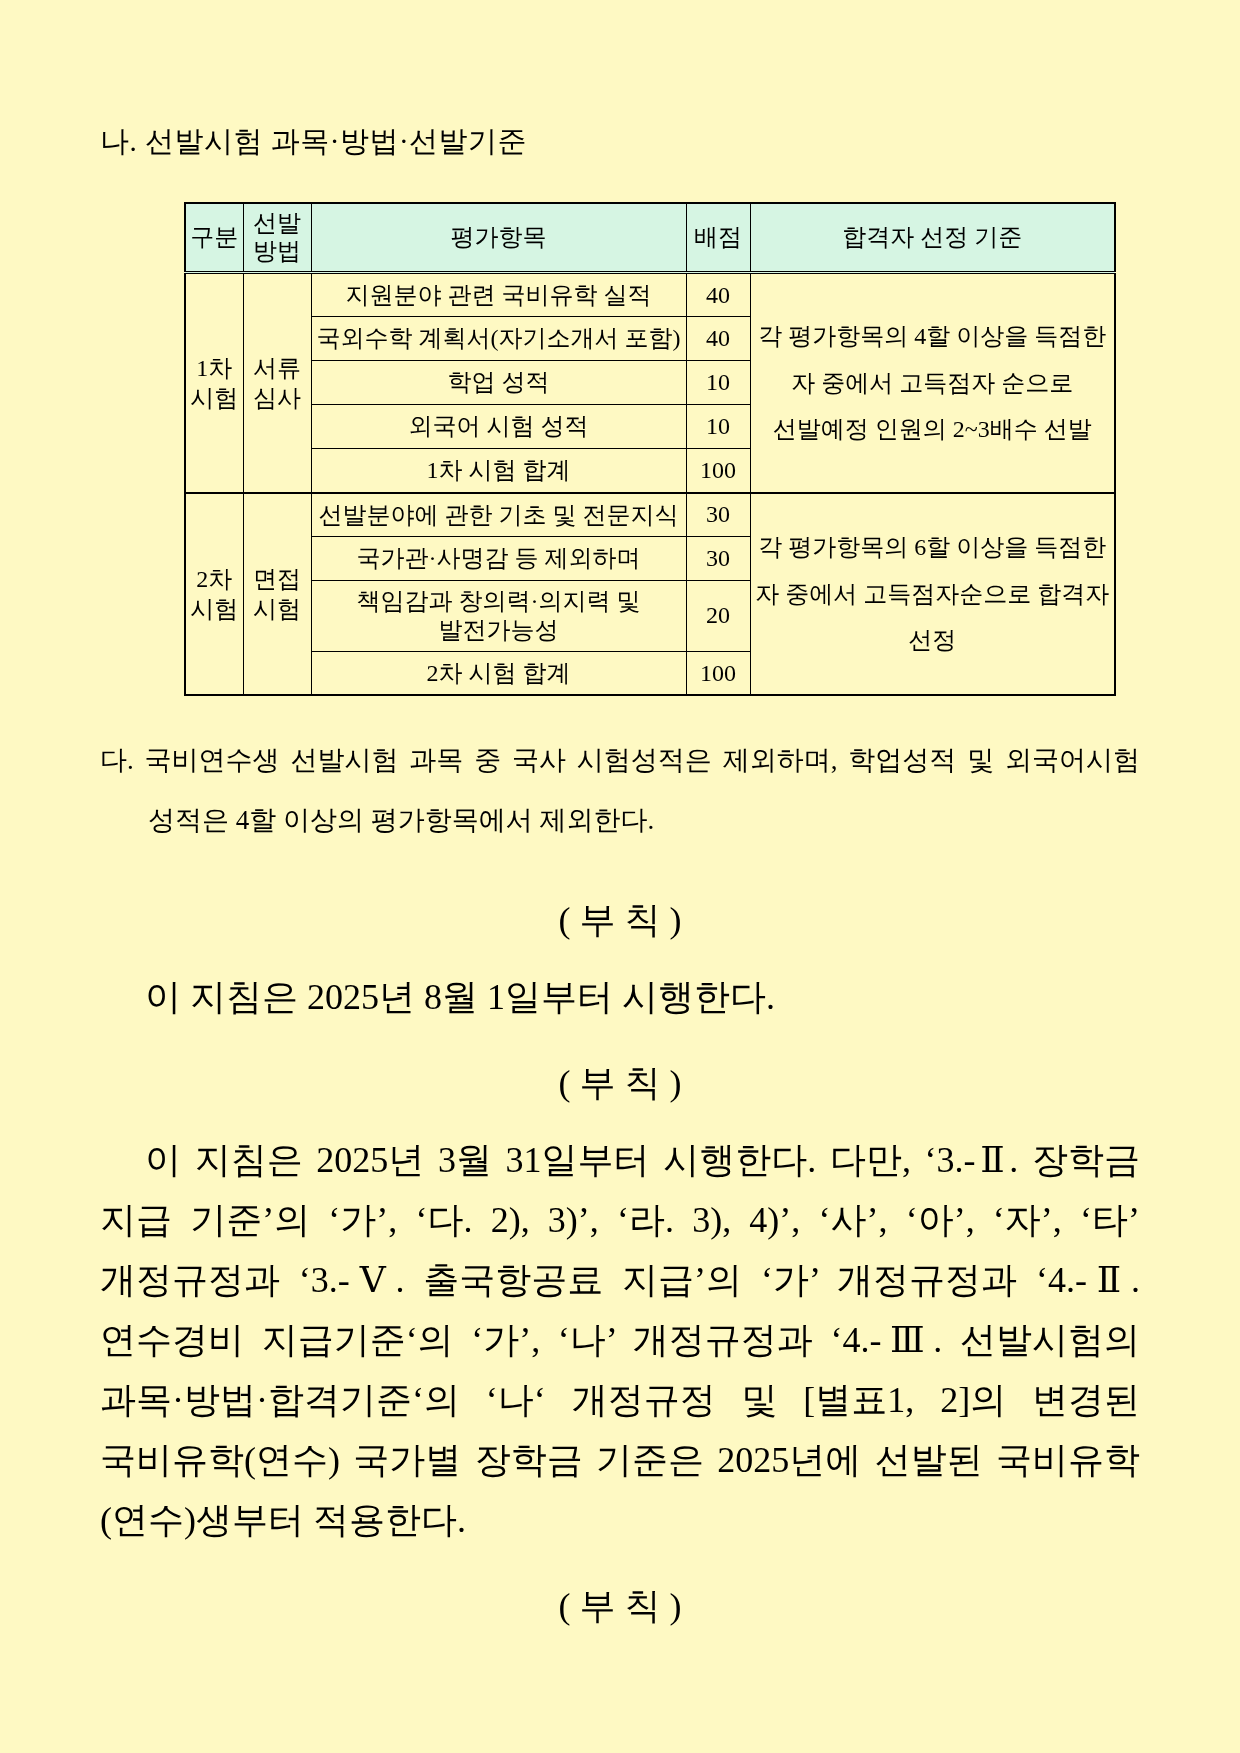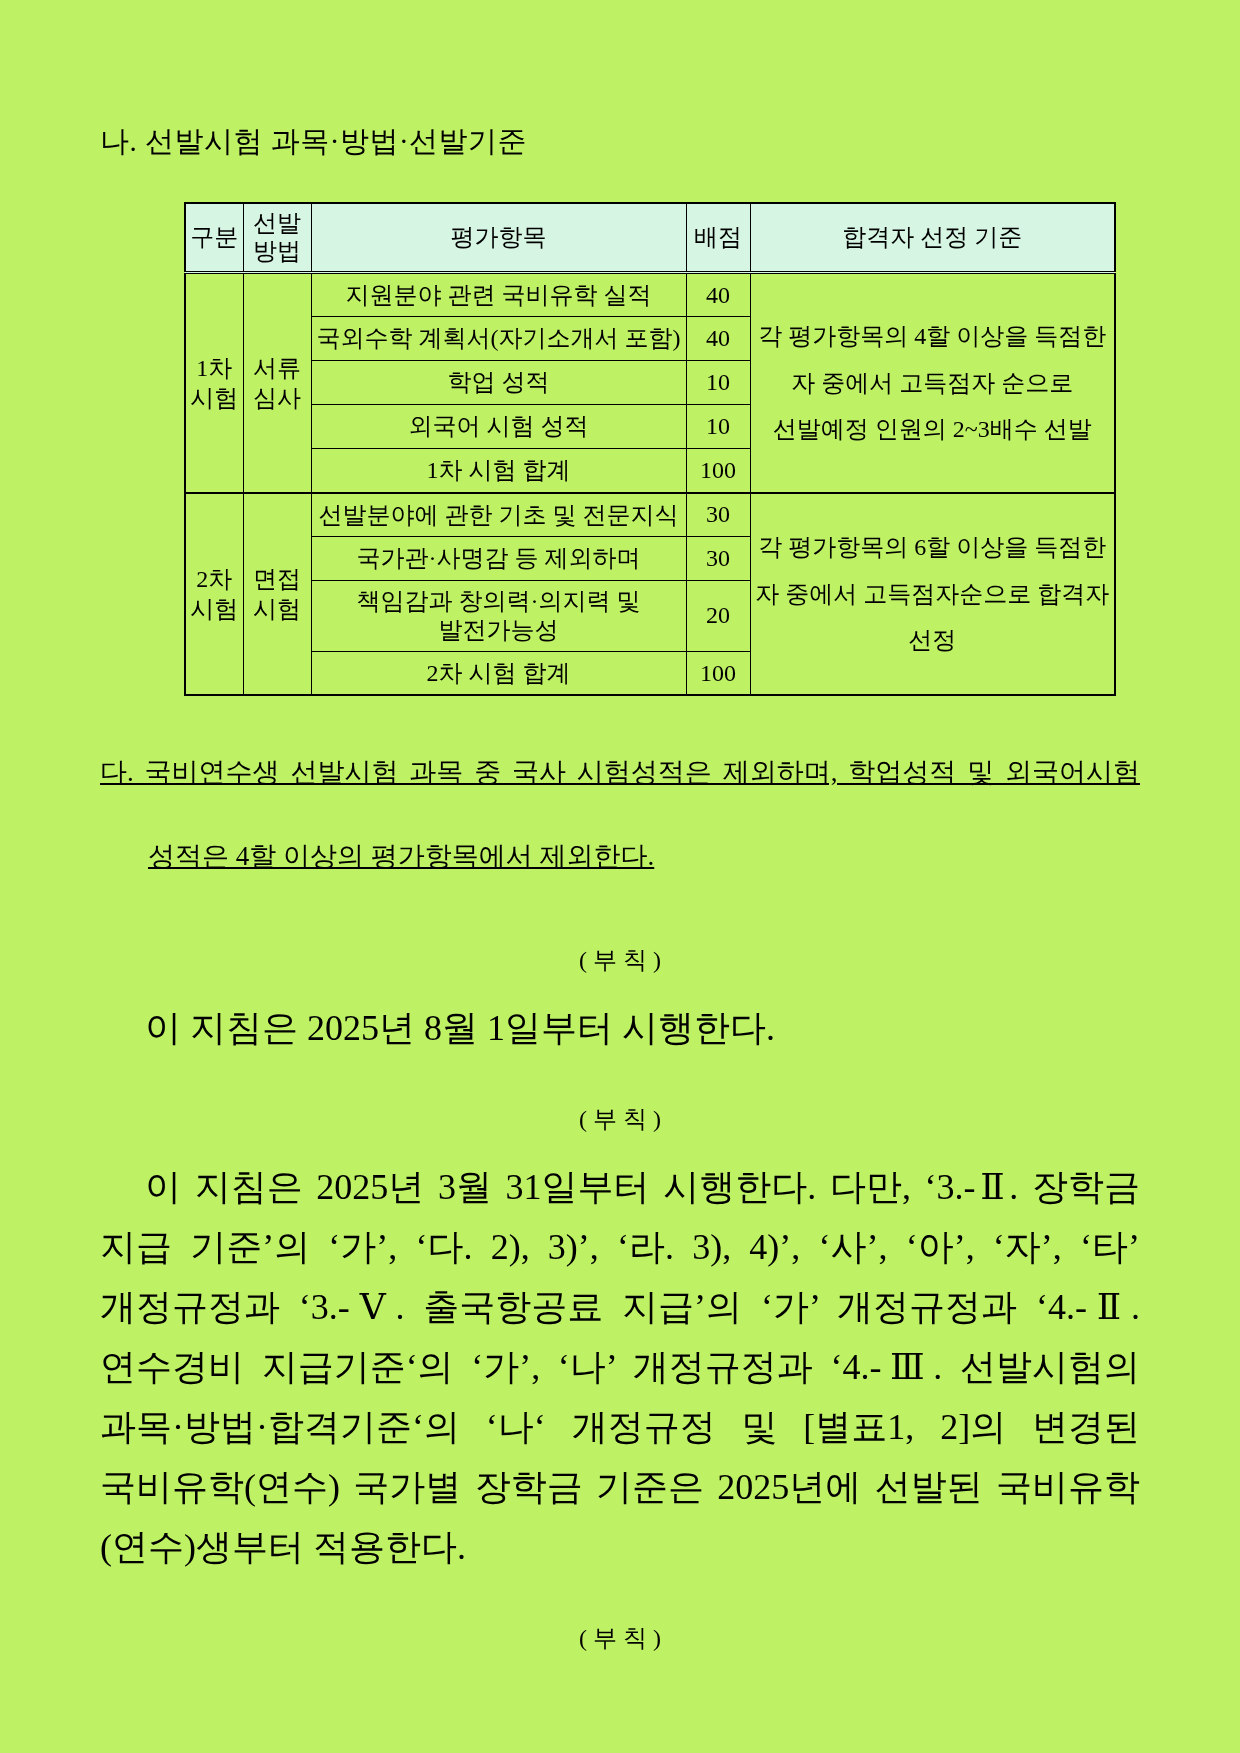--- a/index.html
+++ b/index.html
@@ -2,21 +2,21 @@
 <html lang="ko"><head>
 <meta charset="utf-8">
 <style>
   * { margin: 0; padding: 0; box-sizing: border-box; }
   html, body { background: #ffffff; }
   .page {
     position: relative;
     width: 1240px;
     height: 1753px;
     margin: 0 auto;
-    background: #bef264;
+    background: #fef9c3;
     color: #000;
     font-family: "Liberation Serif", "DejaVu Serif", serif;
     overflow: hidden;
   }
   .content {
     padding: 122px 100px 0 100px;
   }
   .doc-title {
     font-size: 29px;
     font-weight: normal;
@@ -55,33 +55,32 @@
   td.criteria {
     text-align: justify;
     padding: 10px 16px;
     line-height: 1.95;
     font-size: 24px;
   }
   tr.g2-top td { border-top: 2px solid #000; }
   
   .para-da {
     font-size: 27px;
-    line-height: 84px;
+    line-height: 60px;
     text-align: justify;
     word-break: keep-all;
     padding-left: 48px;
     text-indent: -48px;
     margin-bottom: 46px;
-    text-decoration: underline;
   }
   .appendix-heading {
     text-align: center;
-    font-size: 24px;
+    font-size: 36px;
     font-weight: normal;
-    margin: 45px 0 22px 0;
+    margin: 32px 0 22px 0;
   }
   .appendix-body {
     font-size: 36px;
     line-height: 60px;
     text-align: justify;
     word-break: keep-all;
     text-indent: 45px;
   }
 </style>
 </head>

